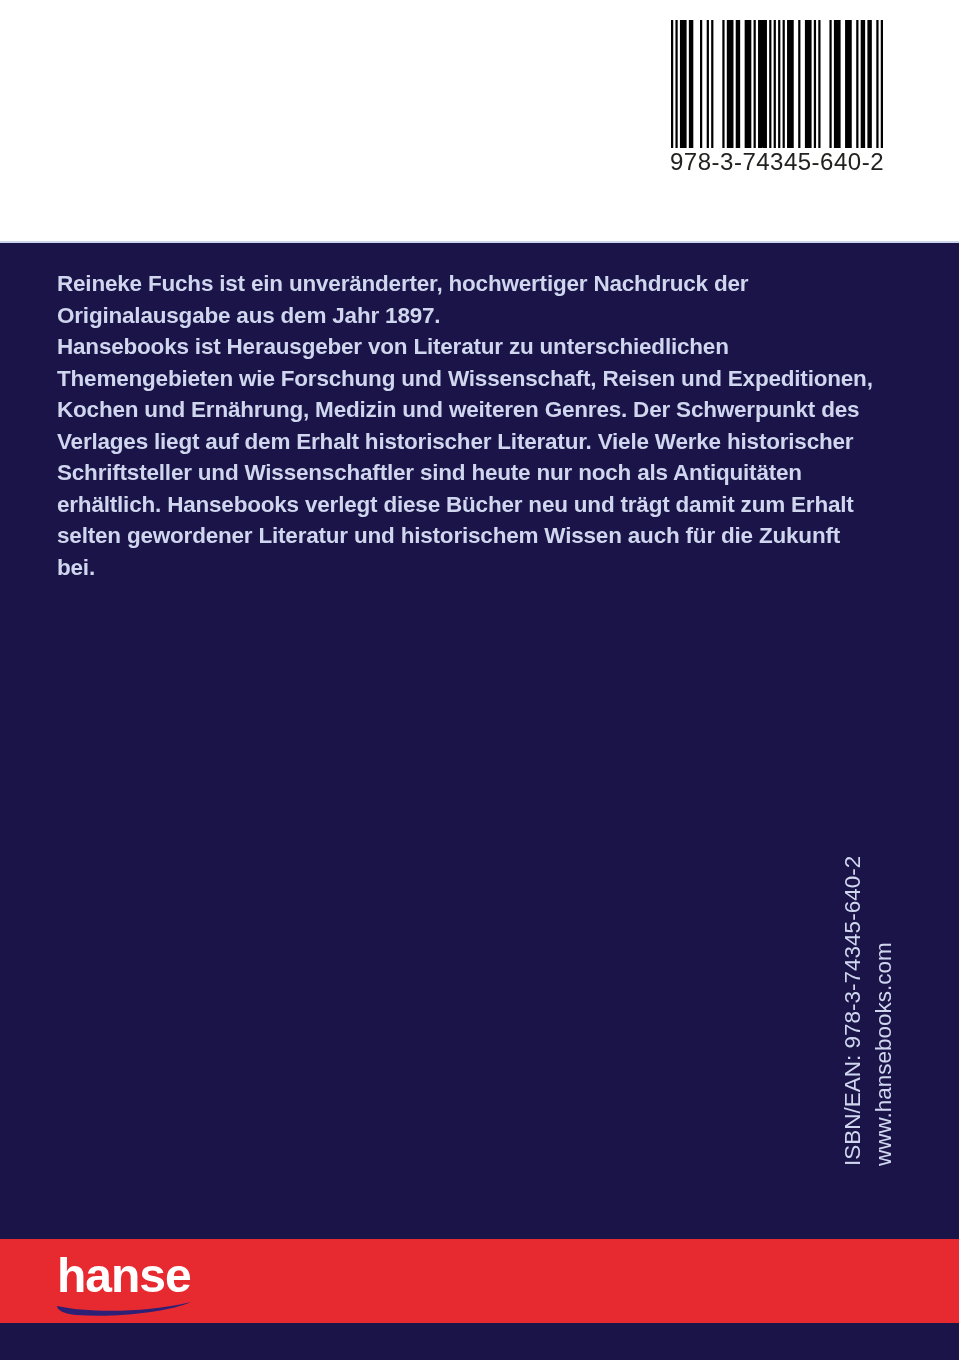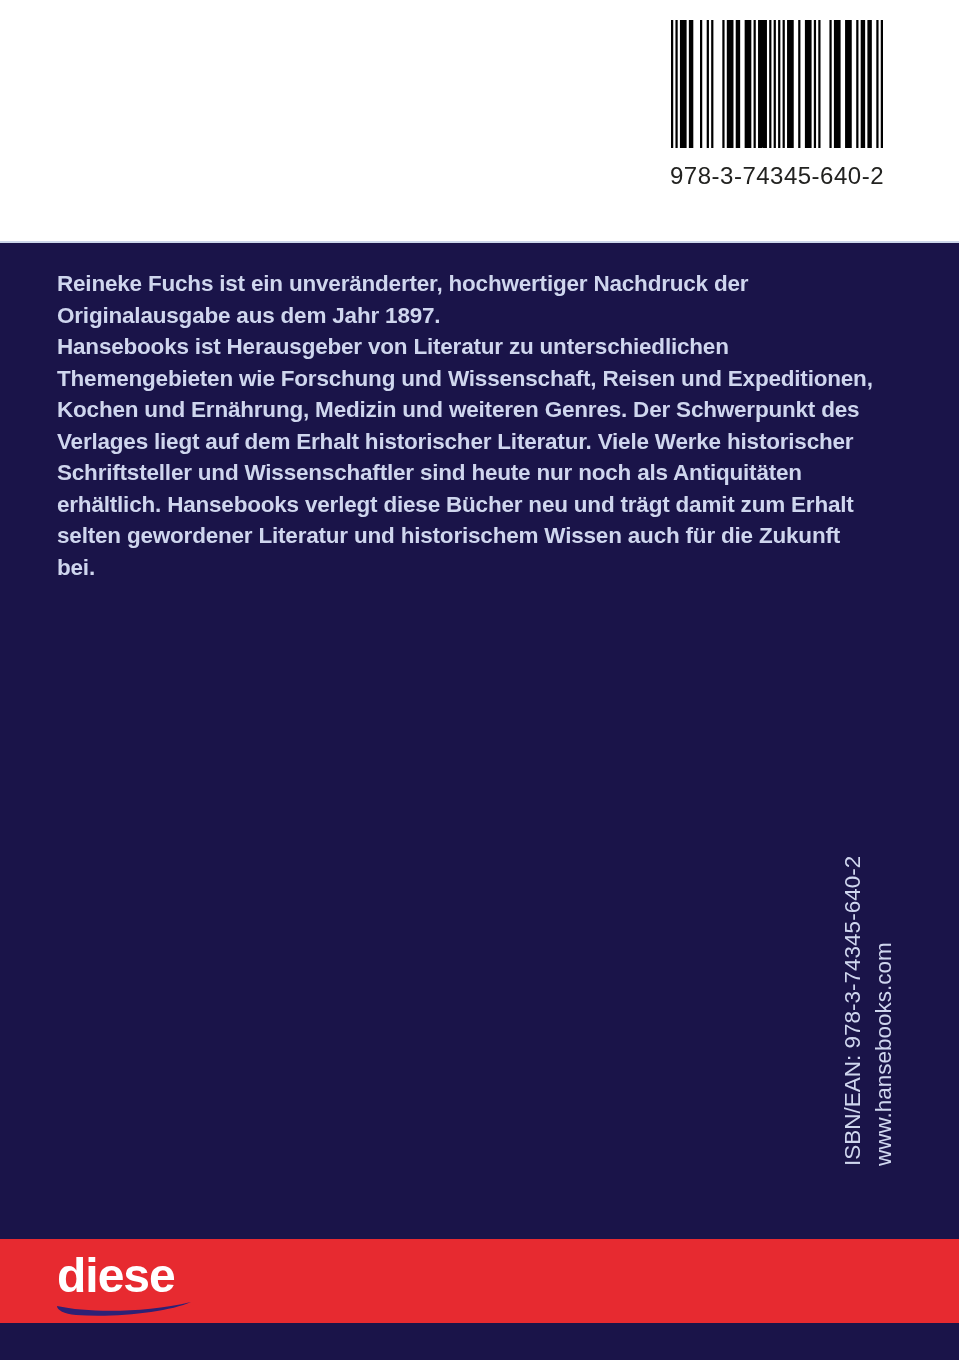--- a/index.html
+++ b/index.html
@@ -25,21 +25,21 @@
     position: absolute; top: 20px; left: 666px;
     width: 222px;
     text-align: center;
   }
   .barcode-bars {
     display: block;
     width: 212px; height: 128px;
     margin: 0 auto;
   }
   .barcode-number {
-    margin-top: 14px;
+    margin-top: 0;
     font-size: 24px;
     letter-spacing: 0.5px;
     color: var(--barcode-text, #222220);
     white-space: nowrap;
   }
 
   
   .main-section {
     position: absolute; top: 241px; left: 0; right: 0;
     height: 998px;
@@ -130,20 +130,20 @@
 bei.</p>
   </main>
 
   <div class="vtext vtext-isbn">ISBN/EAN: 978-3-74345-640-2</div>
   <div class="vtext vtext-web">www.hansebooks.com</div>
 
   <footer>
     <div class="red-band"></div>
     <div class="bottom-band"></div>
     <div class="hanse-logo">
-      <span class="hanse-logo-text">diese</span>
+      <span class="hanse-logo-text">hanse</span>
       <svg class="swoosh" viewBox="0 0 140 20" xmlns="http://www.w3.org/2000/svg">
         <path d="M3 7 C 35 14, 90 14, 137 3 C 115 13, 62 19, 22 16 C 10 15, 3 11, 3 7 Z"></path>
       </svg>
     </div>
   </footer>
 
 </div>
 
 </body></html>

